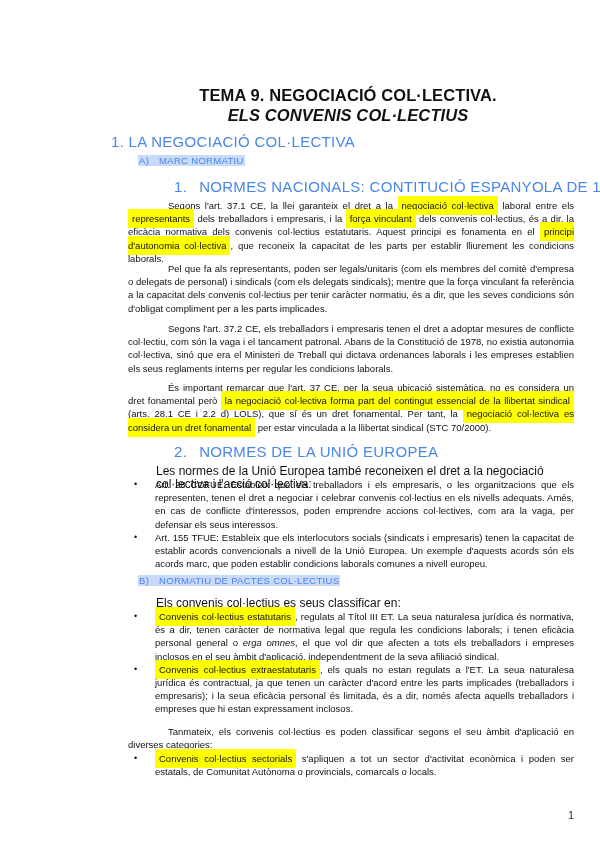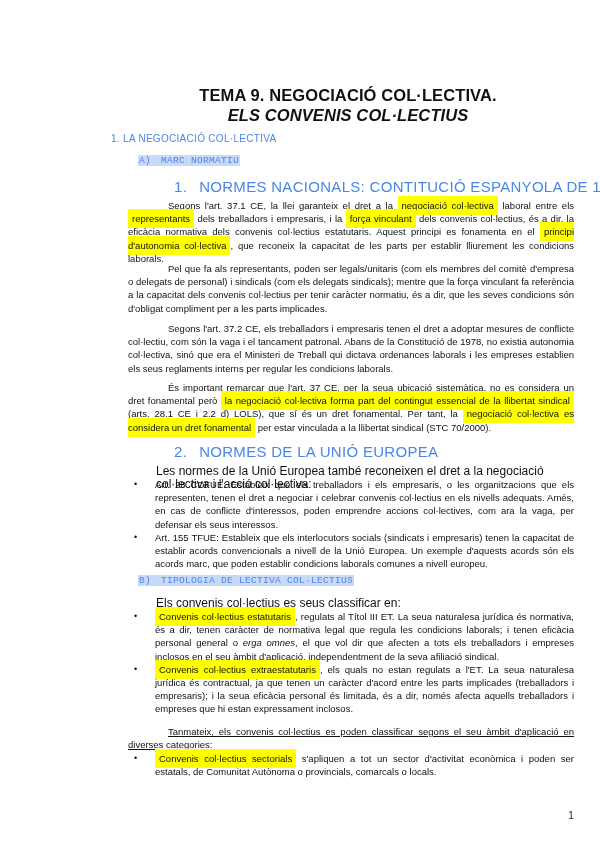--- a/index.html
+++ b/index.html
@@ -1,22 +1,22 @@
 <!DOCTYPE html>
 <html><head>
 <meta charset="utf-8">
 <style>
   html, body { margin: 0; padding: 0; background: #ffffff; }
   body { width: 600px; height: 848px; position: relative; overflow: hidden; font-family: "Liberation Sans", sans-serif; color: #111; }
   .page { position: absolute; left: 0; top: 12px; width: 600px; height: 848px; margin-left: 48px; }
   .title { position: absolute; left: 0; width: 600px; text-align: center; font-weight: bold; font-size: 16.5px; color: #111; letter-spacing: 0.1px; }
   .t1 { top: 74px; }
   .t2 { top: 94px; font-style: italic; }
-  .h1 { position: absolute; left: 63px; top: 121px; font-size: 10px; color: #4a86e8; letter-spacing: 0.3px; }
-  .hA { position: absolute; left: 90px; top: 143px; font-size: 9.5px; color: #4a86e8; background: #c9daf8; padding: 0 1px; letter-spacing: 0.3px; font-family: Liberation Mono, monospace; }
+  .h1 { position: absolute; left: 63px; top: 121px; font-size: 15px; color: #4a86e8; letter-spacing: 0.3px; }
+  .hA { position: absolute; left: 90px; top: 143px; font-size: 9.5px; color: #4a86e8; background: #c9daf8; padding: 0 1px; letter-spacing: 0.3px; }
   .hA .lbl { margin-right: 10px; }
   .hsub { position: absolute; left: 126px; font-size: 15px; color: #4a86e8; letter-spacing: 0.3px; text-align: right; }
   .hsub .num { margin-right: 12px; }
   .para { position: absolute; left: 80px; width: 446px; font-size: 9.5px; line-height: 13.2px; text-align: justify; text-indent: 40px; margin: 0; }
   .plain { position: absolute; font-size: 12px; line-height: 13.2px; margin: 0; }
   mark { background: #ffff00; color: inherit; padding: 4px; }
   ul.bul { position: absolute; left: 80px; width: 446px; margin: 0; padding: 0; list-style: none; font-size: 9.5px; line-height: 13.2px; }
   ul.bul li { position: relative; padding-left: 27px; text-align: justify; }
   ul.bul li .dot { position: absolute; left: 6px; top: 0; font-size: 9px; }
   .pagenum { position: absolute; left: 520px; top: 797px; font-size: 11px; color: #333; }
@@ -57,30 +57,30 @@
   </div>
 
   <p class="plain" style="left:108px; top:453px; width:420px;">Les normes de la Unió Europea també reconeixen el dret a la negociació col·lectiva i l'acció col·lectiva:</p>
 
   <ul class="bul" style="top:466px;">
     <li><span class="dot">•</span><span>Art. 28 CDFUE: Estableix que els treballadors i els empresaris, o les organitzacions que els representen, tenen el dret a negociar i celebrar convenis col·lectius en els nivells adequats. Amés, en cas de conflicte d'interessos, poden emprendre accions col·lectives, com ara la vaga, per defensar els seus interessos.</span></li>
     <li><span class="dot">•</span><span>Art. 155 TFUE: Estableix que els interlocutors socials (sindicats i empresaris) tenen la capacitat de establir acords convencionals a nivell de la Unió Europea. Un exemple d'aquests acords són els acords marc, que poden establir condicions laborals comunes a nivell europeu.</span></li>
   </ul>
 
   <div class="hA" style="top:563px;">
-    <span class="lbl">B)</span><span>TIPOLOGIA DE LECTIVA COL·LECTIUS</span>
+    <span class="lbl">B)</span><span>NORMATIU DE PACTES COL·LECTIUS</span>
   </div>
 
   <p class="plain" style="left:108px; top:585px; width:420px;">Els convenis col·lectius es seus classificar en:</p>
 
   <ul class="bul" style="top:598px;">
     <li><span class="dot">•</span><mark>Convenis col·lectius estatutaris</mark><span>, regulats al Títol III ET. La seua naturalesa jurídica és normativa, és a dir, tenen caràcter de normativa legal que regula les condicions laborals; i tenen eficàcia personal general o </span><em>erga omnes</em><span>, el que vol dir que afecten a tots els treballadors i empreses inclosos en el seu àmbit d'aplicació, independentment de la seva afiliació sindical.</span></li>
     <li><span class="dot">•</span><mark>Convenis col·lectius extraestatutaris</mark><span>, els quals no estan regulats a l'ET. La seua naturalesa jurídica és contractual, ja que tenen un caràcter d'acord entre les parts implicades (treballadors i empresaris); i la seua eficàcia personal és limitada, és a dir, només afecta aquells treballadors i empreses que hi estan expressament inclosos.</span></li>
   </ul>
 
-  <p class="para" style="top:713px;text-decoration:underline;">Tanmateix, els convenis col·lectius es poden classificar segons el seu àmbit d'aplicació en diverses categories:</p>
+  <p class="para" style="top:713px;">Tanmateix, els convenis col·lectius es poden classificar segons el seu àmbit d'aplicació en diverses categories:</p>
 
   <ul class="bul" style="top:740px;">
     <li><span class="dot">•</span><mark>Convenis col·lectius sectorials</mark><span> s'apliquen a tot un sector d'activitat econòmica i poden ser estatals, de Comunitat Autònoma o provincials, comarcals o locals.</span></li>
   </ul>
 
   <div class="pagenum">1</div>
 </div>
 
 </body></html>

